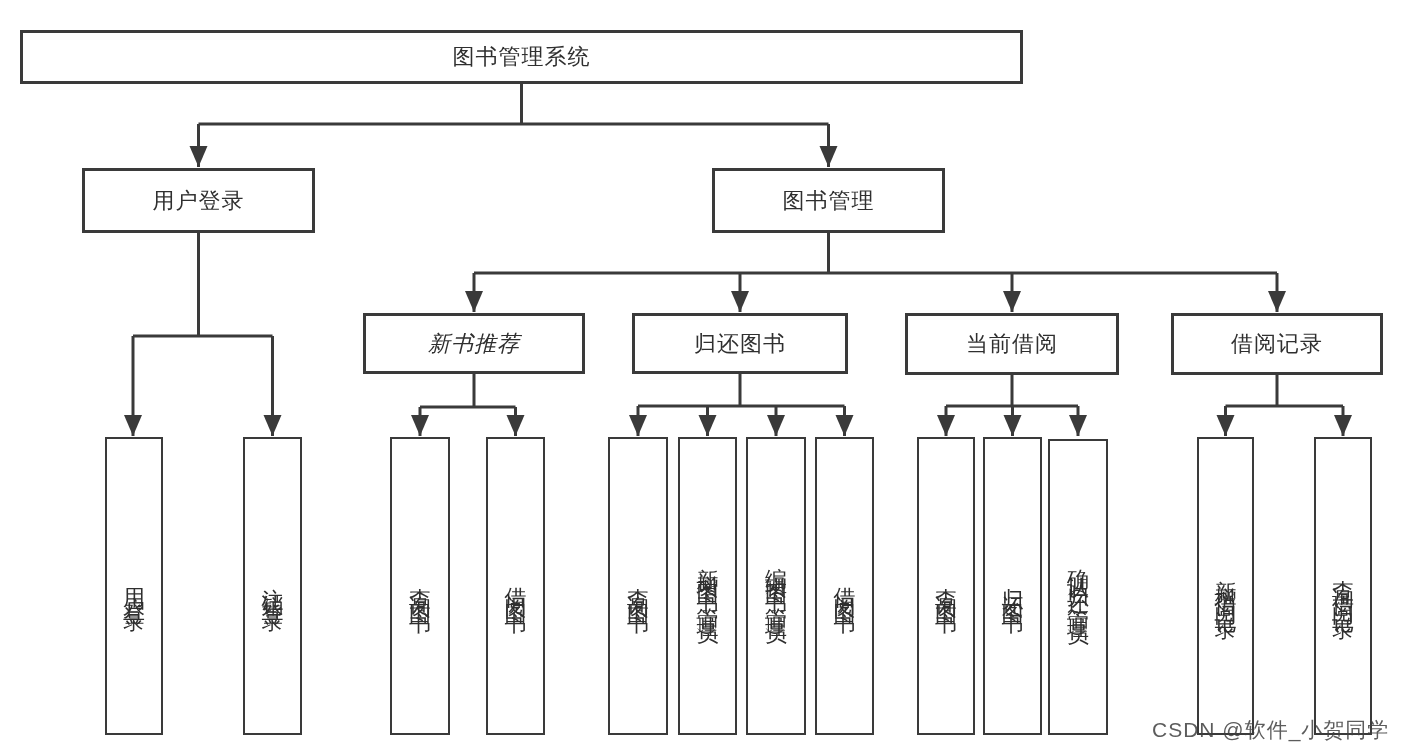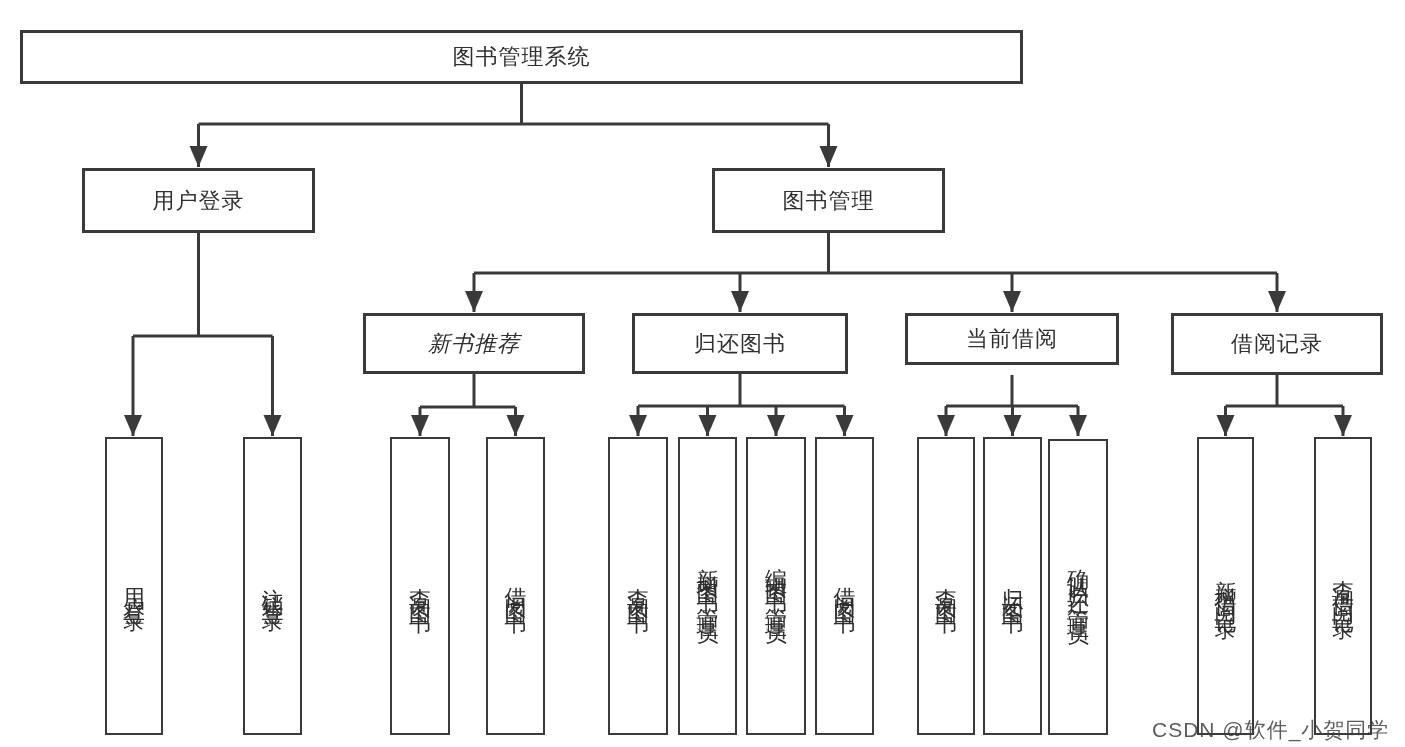--- a/index.html
+++ b/index.html
@@ -91,21 +91,21 @@
     </g>
   </svg>
 
   <div class="box hbox" style="left:20px; top:14px; width:1003px; height:54px;margin-top:16px;">图书管理系统</div>
 
   <div class="box hbox" style="left:82px; top:168px; width:233px; height:65px;">用户登录</div>
   <div class="box hbox" style="left:712px; top:168px; width:233px; height:65px;">图书管理</div>
 
   <div class="box hbox" style="left:363px; top:313px; width:222px; height:61px;font-style:italic;">新书推荐</div>
   <div class="box hbox" style="left:632px; top:313px; width:216px; height:61px;">归还图书</div>
-  <div class="box hbox" style="left:905px; top:313px; width:214px; height:52px;">当前借阅</div>
+  <div class="box hbox" style="left:905px; top:313px; width:214px; height:62px;">当前借阅</div>
   <div class="box hbox" style="left:1171px; top:313px; width:212px; height:62px;">借阅记录</div>
 
   <div class="box vbox" style="left:105px; top:437px; width:58px; height:298px;">用户登录</div>
   <div class="box vbox" style="left:243px; top:437px; width:59px; height:298px;">注销登录</div>
 
   <div class="box vbox" style="left:390px; top:437px; width:60px; height:298px;">查询图书</div>
   <div class="box vbox" style="left:486px; top:437px; width:59px; height:298px;">借阅图书</div>
 
   <div class="box vbox" style="left:608px; top:437px; width:60px; height:298px;">查询图书</div>
   <div class="box vbox" style="left:678px; top:437px; width:59px; height:298px;">新增图书（管理员）</div>

